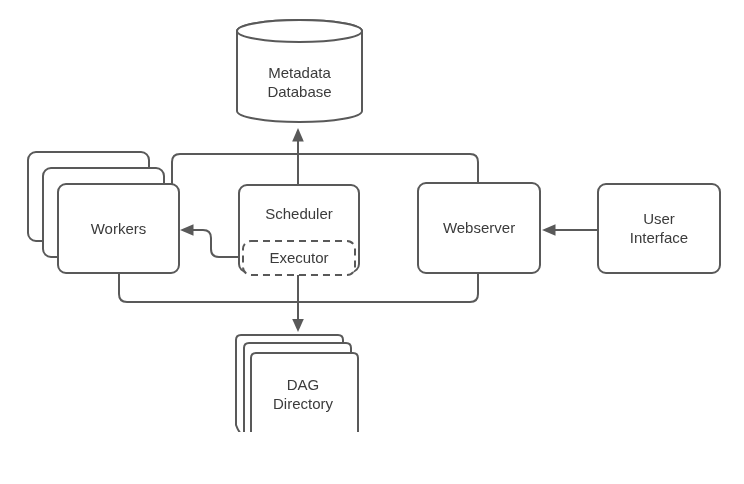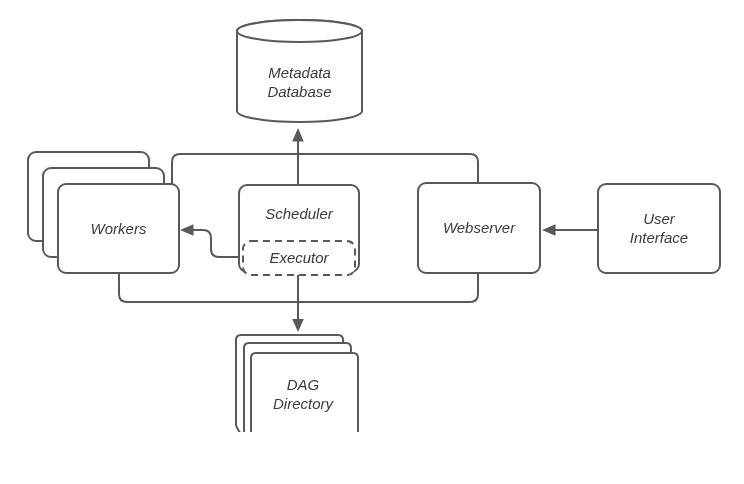--- a/index.html
+++ b/index.html
@@ -1,21 +1,21 @@
 <!DOCTYPE html>
 <html><head>
 <meta charset="utf-8">
 <style>
   :root{
     --line:#595959;
     --text:#3b3b3b;
     --fill:#ffffff;
   }
   html,body{margin:0;padding:0;background:#ffffff;}
-  .canvas{width:744px;height:432px;background:var(--fill);position:relative;overflow:hidden;font-style:italic;}
+  .canvas{width:744px;height:432px;background:var(--fill);position:relative;overflow:hidden;}
   .box{fill:var(--fill);stroke:var(--line);stroke-width:2;}
   .dashedbox{fill:var(--fill);stroke:var(--line);stroke-width:2;stroke-dasharray:7 5;}
   .line{fill:none;stroke:var(--line);stroke-width:2;}
   .arrowhead{fill:var(--line);stroke:none;}
   .lbl{
     font-family:"Liberation Sans", sans-serif;
     font-size:15px;
     fill:var(--text);
     text-anchor:middle;
   }

